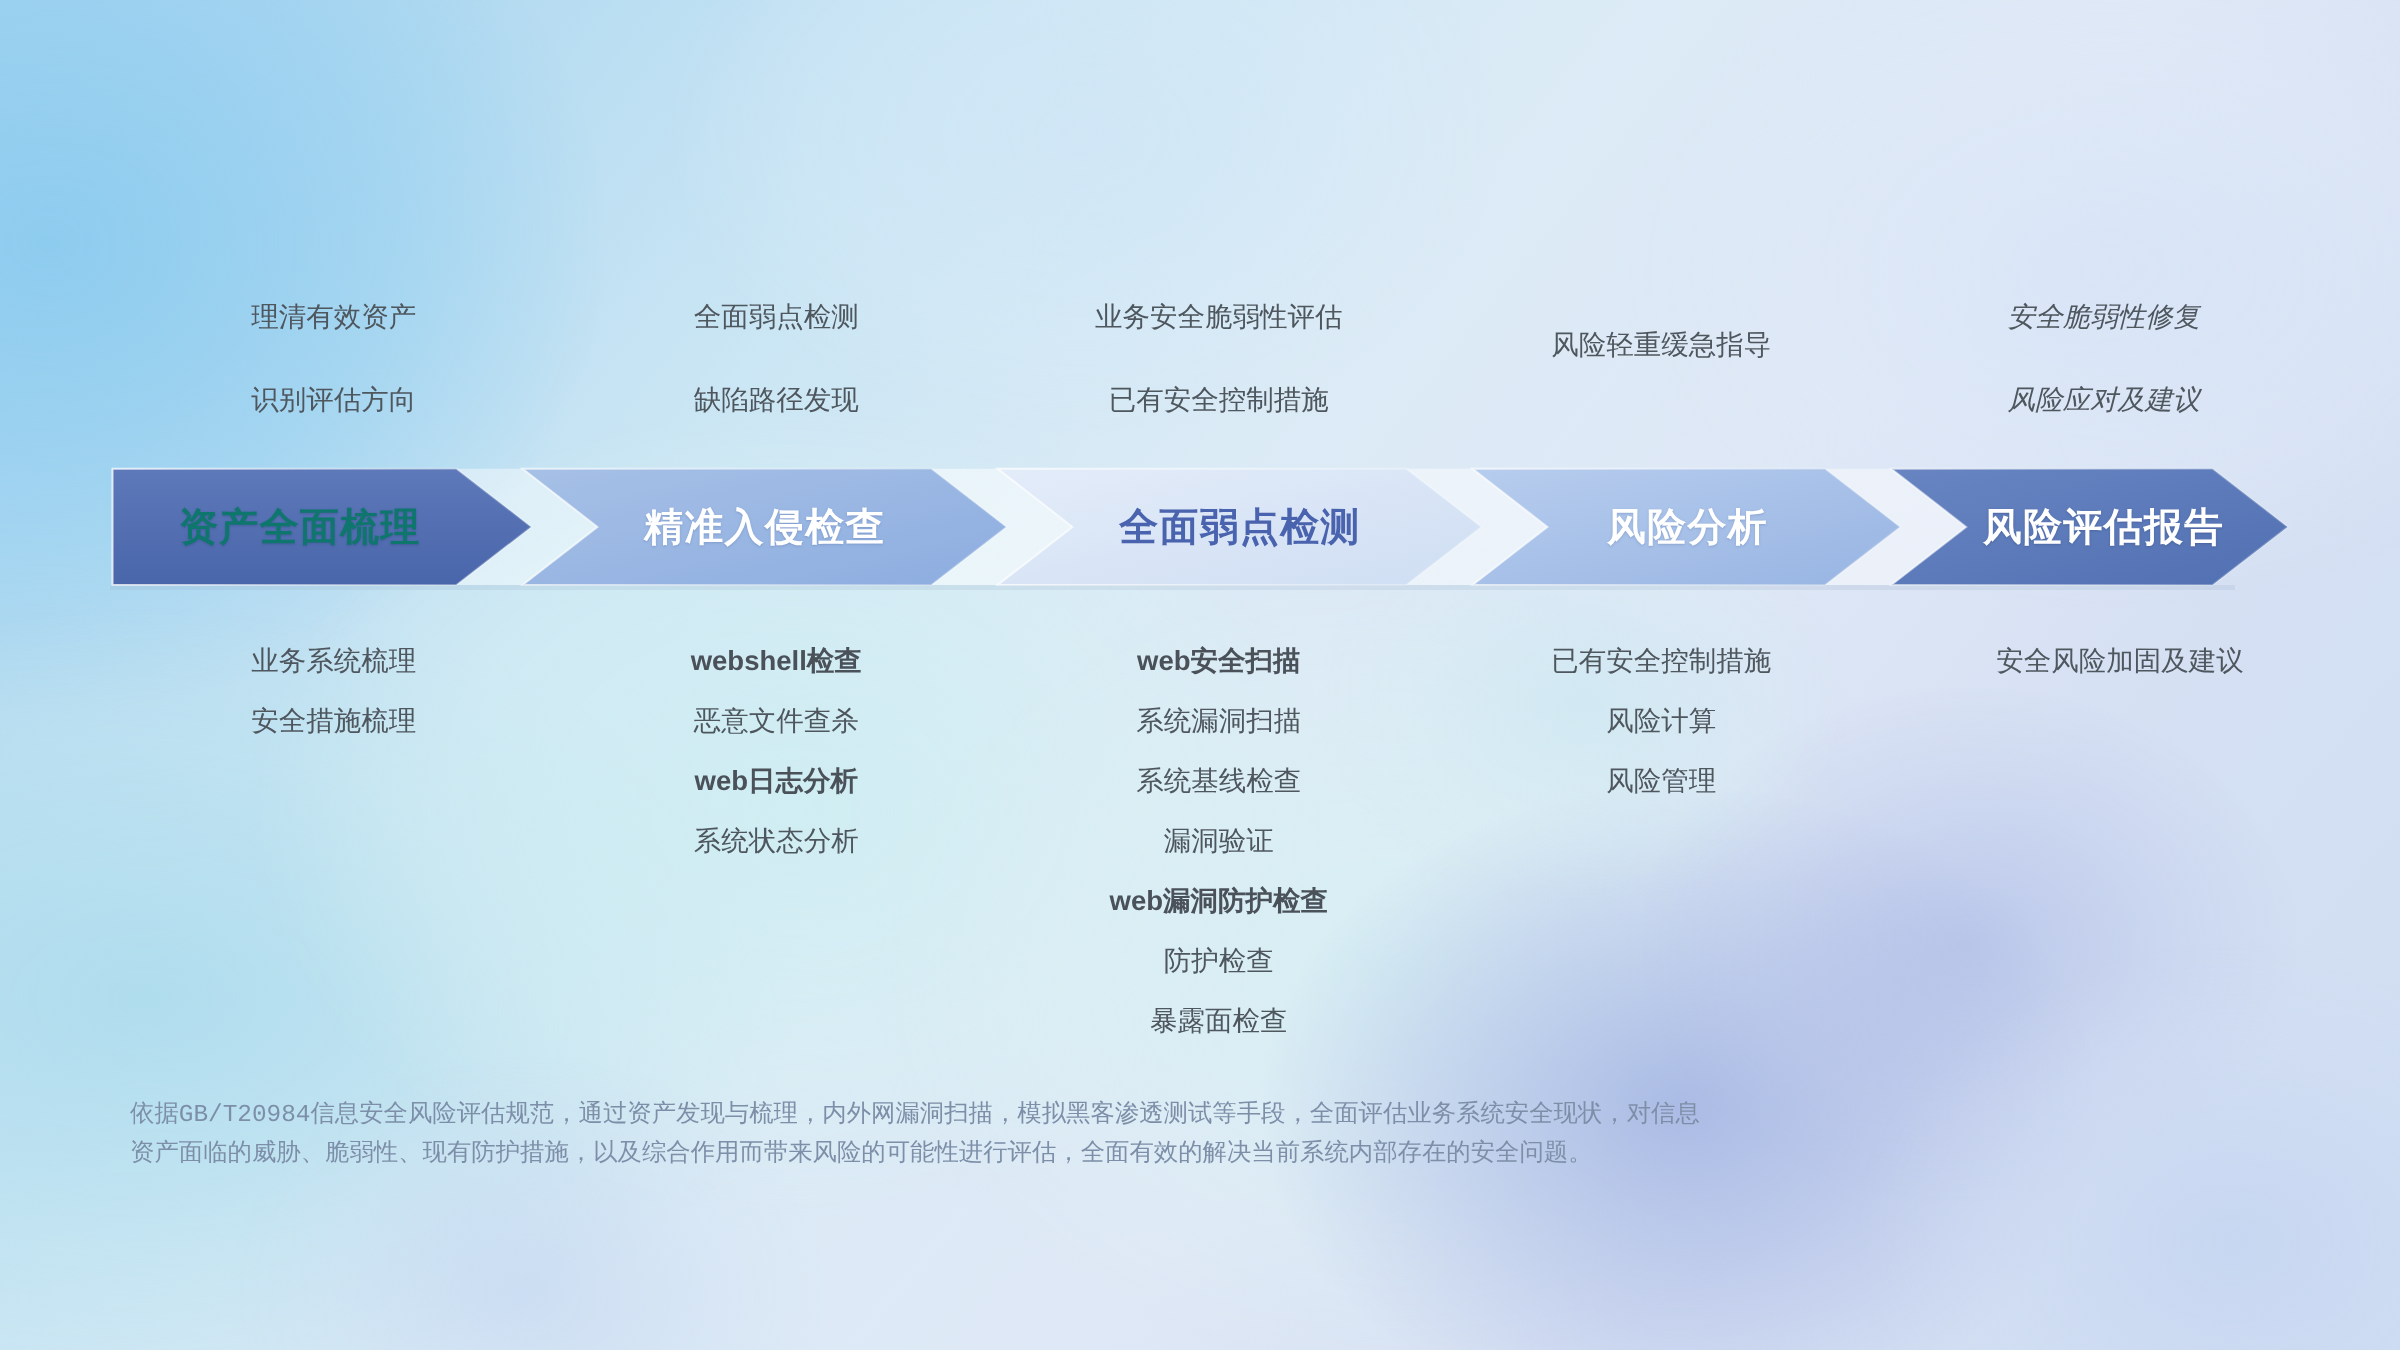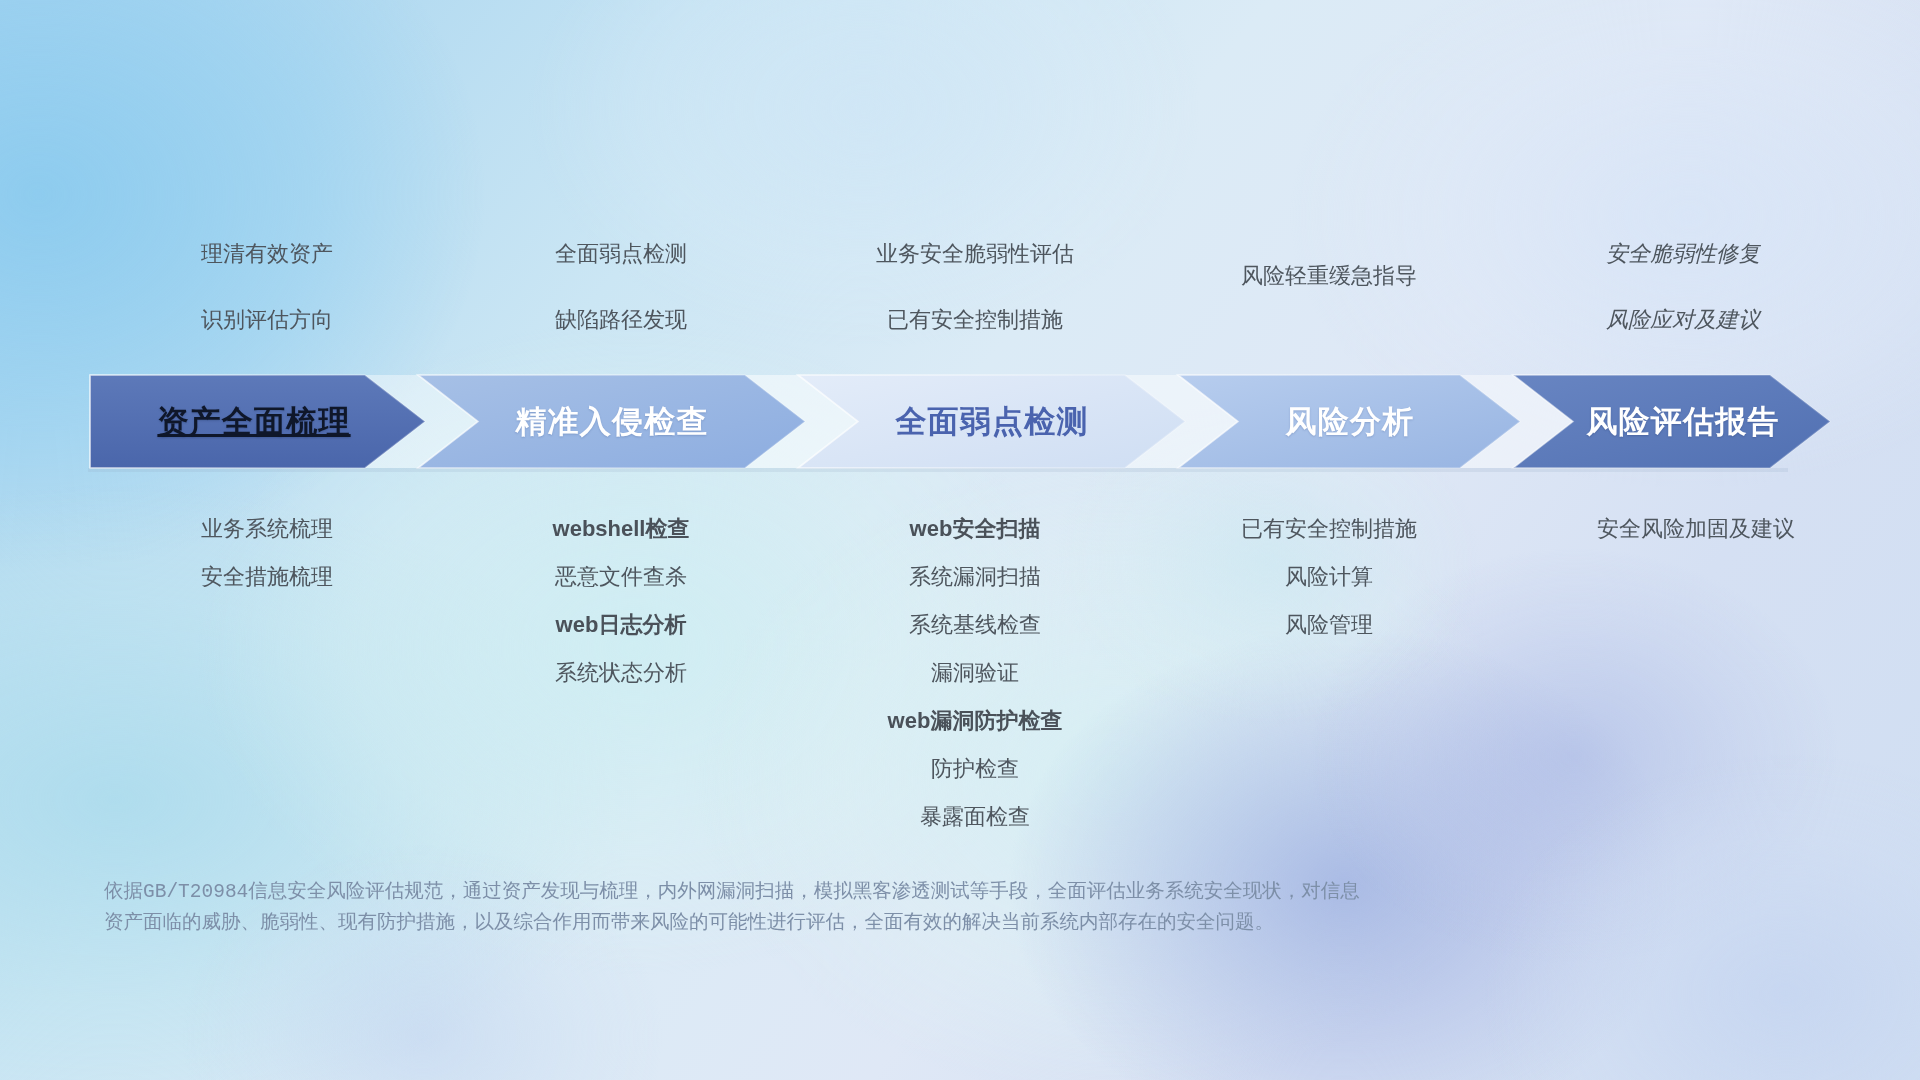--- a/index.html
+++ b/index.html
@@ -173,21 +173,21 @@
       <path d="M 1513,6 L 1770,6 L 1830,52.5 L 1770,99 L 1513,99 L 1573,52.5 Z" fill="none" stroke="url(#edge)" stroke-width="1.6" opacity=".7"></path>
 
       <path d="M 365,6 L 425,52.5 L 365,99 L 418,99 L 478,52.5 L 418,6 Z" fill="#ffffff" opacity=".42"></path>
       <path d="M 745,6 L 805,52.5 L 745,99 L 798,99 L 858,52.5 L 798,6 Z" fill="#ffffff" opacity=".50"></path>
       <path d="M 1125,6 L 1185,52.5 L 1125,99 L 1178,99 L 1238,52.5 L 1178,6 Z" fill="#ffffff" opacity=".46"></path>
       <path d="M 1460,6 L 1520,52.5 L 1460,99 L 1513,99 L 1573,52.5 L 1513,6 Z" fill="#ffffff" opacity=".44"></path>
 
       <rect x="88" y="99" width="1700" height="4" fill="#8fa4c4" opacity=".18"></rect>
     </svg>
 
-    <div class="chev-label" style="left:104px; width:300px; color:#0f172a; text-shadow:0 1px 2px rgba(40,60,110,.35);text-decoration:underline;">
+    <div class="chev-label" style="left:90px; width:300px; color:#0f766e; text-shadow:0 1px 2px rgba(40,60,110,.35);">
       <span>资产全面梳理</span>
     </div>
     <div class="chev-label" style="left:452px; width:320px; color:#ffffff; text-shadow:0 1px 2px rgba(60,85,140,.28);">
       <span>精准入侵检查</span>
     </div>
     <div class="chev-label" style="left:832px; width:320px; color:#4a63ae;">
       <span>全面弱点检测</span>
     </div>
     <div class="chev-label" style="left:1212px; width:276px; color:#ffffff; text-shadow:0 1px 2px rgba(60,85,140,.26);align-items:center;">
       <span>风险分析</span>

